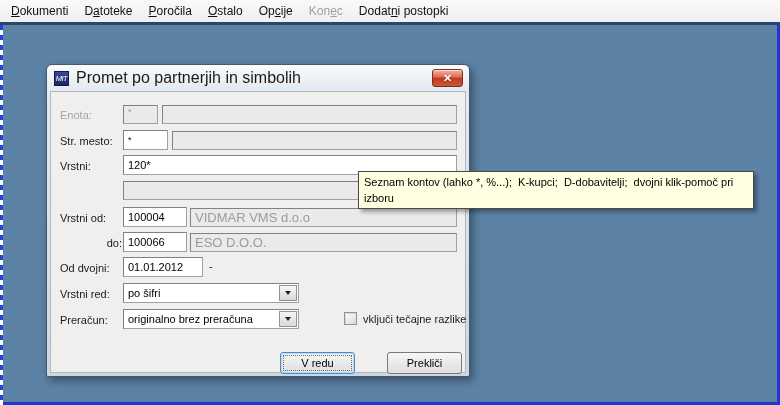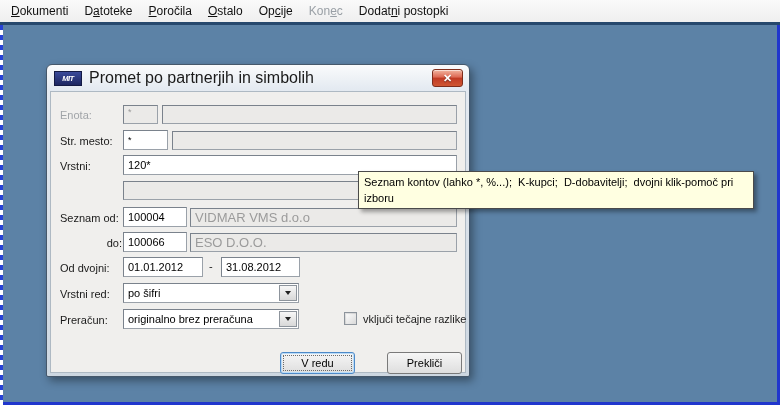--- a/index.html
+++ b/index.html
@@ -21,22 +21,22 @@
     background:#5c82a6; border-right:3px solid #2036cd; border-bottom:3px solid #2036cd; }
   .left-dash { position:absolute; left:0; top:25px; width:3px; height:380px;
     background:repeating-linear-gradient(180deg,#2742d6 0 5px,#ffffff 5px 10px); }
 
   
   .dlg { position:absolute; left:46px; top:64px; width:424px; height:313px;
     background:linear-gradient(180deg,#fafbfc 0,#e4eaf1 24px,#cdd7e1 100%);
     border:1px solid #46586b; border-radius:6px 6px 2px 2px;
     box-shadow:3px 4px 9px rgba(0,0,0,0.38); }
   .dlg-title { position:absolute; left:0; top:0; right:0; height:26px; display:flex; align-items:center; padding:0 7px; }
-  .dlg-icon { width:28px; height:15px; background:linear-gradient(180deg,#3a4a9a,#1d2660);
-    color:#fff; font-size:7.5px; font-weight:bold; font-style:italic; display:flex; align-items:center; justify-content:center;
+  .dlg-icon { width:15px; height:15px; background:linear-gradient(180deg,#3a4a9a,#1d2660);
+    color:#fff; font-size:7.5px; font-weight:normal; font-style:italic; display:flex; align-items:center; justify-content:center;
     border:1px solid #141a44; letter-spacing:-0.5px; }
   .dlg-title-text { margin-left:7px; font-size:16px; color:#1a1a1a; }
   .btn-close { position:absolute; right:6px; top:4px; width:31px; height:18px; border-radius:3px;
     background:linear-gradient(180deg,#f2b5a0 0%,#dd6853 45%,#c03a24 50%,#cf5632 100%);
     border:1px solid #7e2d1c; color:#fff; font-size:11px; font-weight:bold; line-height:16px; text-align:center;
     box-shadow:inset 0 1px 0 rgba(255,255,255,.55); text-shadow:0 1px 1px rgba(0,0,0,.45); cursor:default; }
   .dlg-client { position:absolute; left:3px; top:26px; right:3px; bottom:3px;
     background:#f0efed; border:1px solid #aeb9c3; }
 
   .lbl { position:absolute; font-size:11px; color:#1a1a1a; height:19px; line-height:19px; white-space:nowrap; }
@@ -112,32 +112,31 @@
       <div class="box" style="left:111px; top:13px; width:295px;"></div>
 
       <div class="lbl" style="left:9px; top:40px; width:62px;">Str. mesto:</div>
       <input class="field star" style="left: 72px; top: 38px; width: 45px;" value="*">
       <div class="box" style="left:121px; top:39px; width:285px;"></div>
 
       <div class="lbl" style="left:9px; top:65px; width:62px;">Vrstni:</div>
       <input class="field" style="left: 72px; top: 63px; width: 334px;" value="120*">
       <div class="box" style="left:72px; top:89px; width:334px;"></div>
 
-      <div class="lbl" style="left:9px; top:117px; width:62px;">Seznam od:</div>
+      <div class="lbl" style="left:9px; top:117px; width:62px;">Vrstni od:</div>
       <input class="field" style="left: 72px; top: 115px; width: 64px;" value="100004">
       <div class="box" style="left:139px; top:116px; width:267px;">VIDMAR VMS d.o.o</div>
 
       <div class="lbl r" style="left:9px; top:142px;">do:</div>
       <input class="field" style="left: 72px; top: 140px; width: 64px;" value="100066">
       <div class="box" style="left:139px; top:141px; width:267px;">ESO D.O.O.</div>
 
       <div class="lbl" style="left:9px; top:167px; width:62px;">Od dvojni:</div>
       <input class="field" style="left: 72px; top: 165px; width: 80px;" value="01.01.2012">
       <div class="dash" style="left:158px; top:168px;">-</div>
-      <input class="field" style="left: 170px; top: 165px; width: 79px;" value="31.08.2012">
 
       <div class="lbl" style="left:9px; top:193px; width:62px;">Vrstni red:</div>
       <div class="combo" style="left:72px; top:191px; width:176px;">
         <div class="combo-text">po šifri</div>
         <div class="combo-btn">
             <div class="arrow-down"></div>
           </div>
       </div>
 
       <div class="lbl" style="left:9px; top:219px; width:62px;">Preračun:</div>

